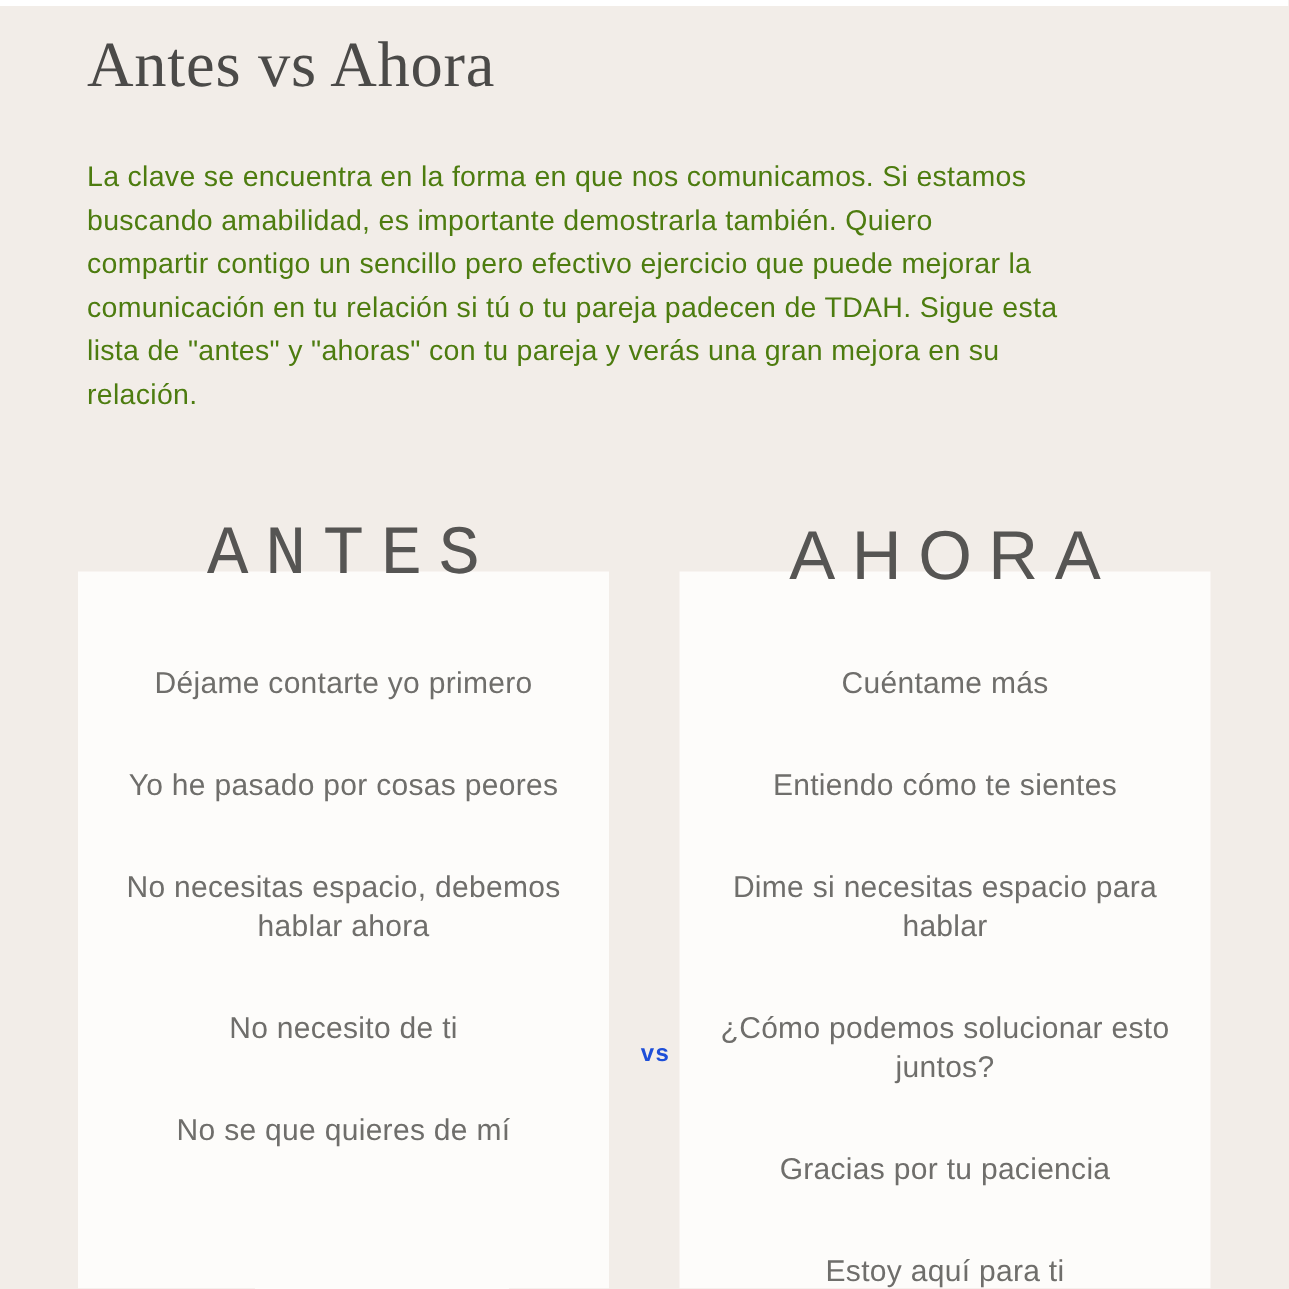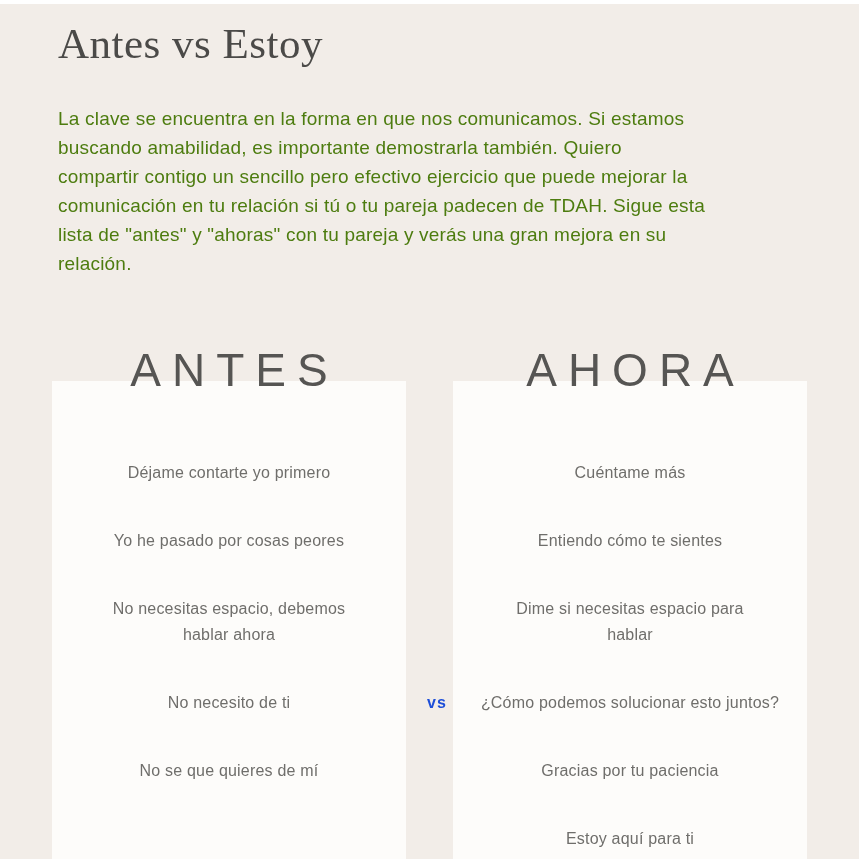--- a/index.html
+++ b/index.html
@@ -63,62 +63,62 @@
     width: 354px;
     margin: 0;
     text-align: center;
     font-size: 46px;
     line-height: 48px;
     font-weight: 400;
     color: #565553;
     letter-spacing: 11px;
     text-indent: 11px;
   }
-  .header-left  { left: 52px; }
+  .header-left  { left: 52px; font-family: Liberation Mono, monospace; }
   .header-right { left: 453px; }
   .vs-label {
     position: absolute;
     left: 406px;
     width: 62px;
     top: 694px;
     text-align: center;
     font-size: 16px;
     font-weight: 700;
     letter-spacing: 1px;
     color: #1d4ed8;
   }
   .items {
     position: absolute;
-    top: 398px;
+    top: 381px;
     width: 354px;
     margin: 0;
     padding: 62px 8px 0;
     box-sizing: border-box;
     list-style: none;
     display: flex;
     flex-direction: column;
     gap: 42px;
     text-align: center;
-    font-size: 16px;
+    font-size: 20px;
     line-height: 26px;
     color: #6f6e6b;
     letter-spacing: 0.2px;
   }
   .items-left  { left: 52px; }
   .items-right { left: 453px; }
   .items li {
     white-space: pre-line;
   }
 </style>
 </head>
 <body>
 
 <div class="top-strip"></div>
 
-<h1 class="page-title">Antes vs Estoy</h1>
+<h1 class="page-title">Antes vs Ahora</h1>
 
 <p class="intro">La clave se encuentra en la forma en que nos comunicamos. Si estamos
 buscando amabilidad, es importante demostrarla también. Quiero
 compartir contigo un sencillo pero efectivo ejercicio que puede mejorar la
 comunicación en tu relación si tú o tu pareja padecen de TDAH. Sigue esta
 lista de "antes" y "ahoras" con tu pareja y verás una gran mejora en su
 relación.</p>
 
 <div class="compare">
 

